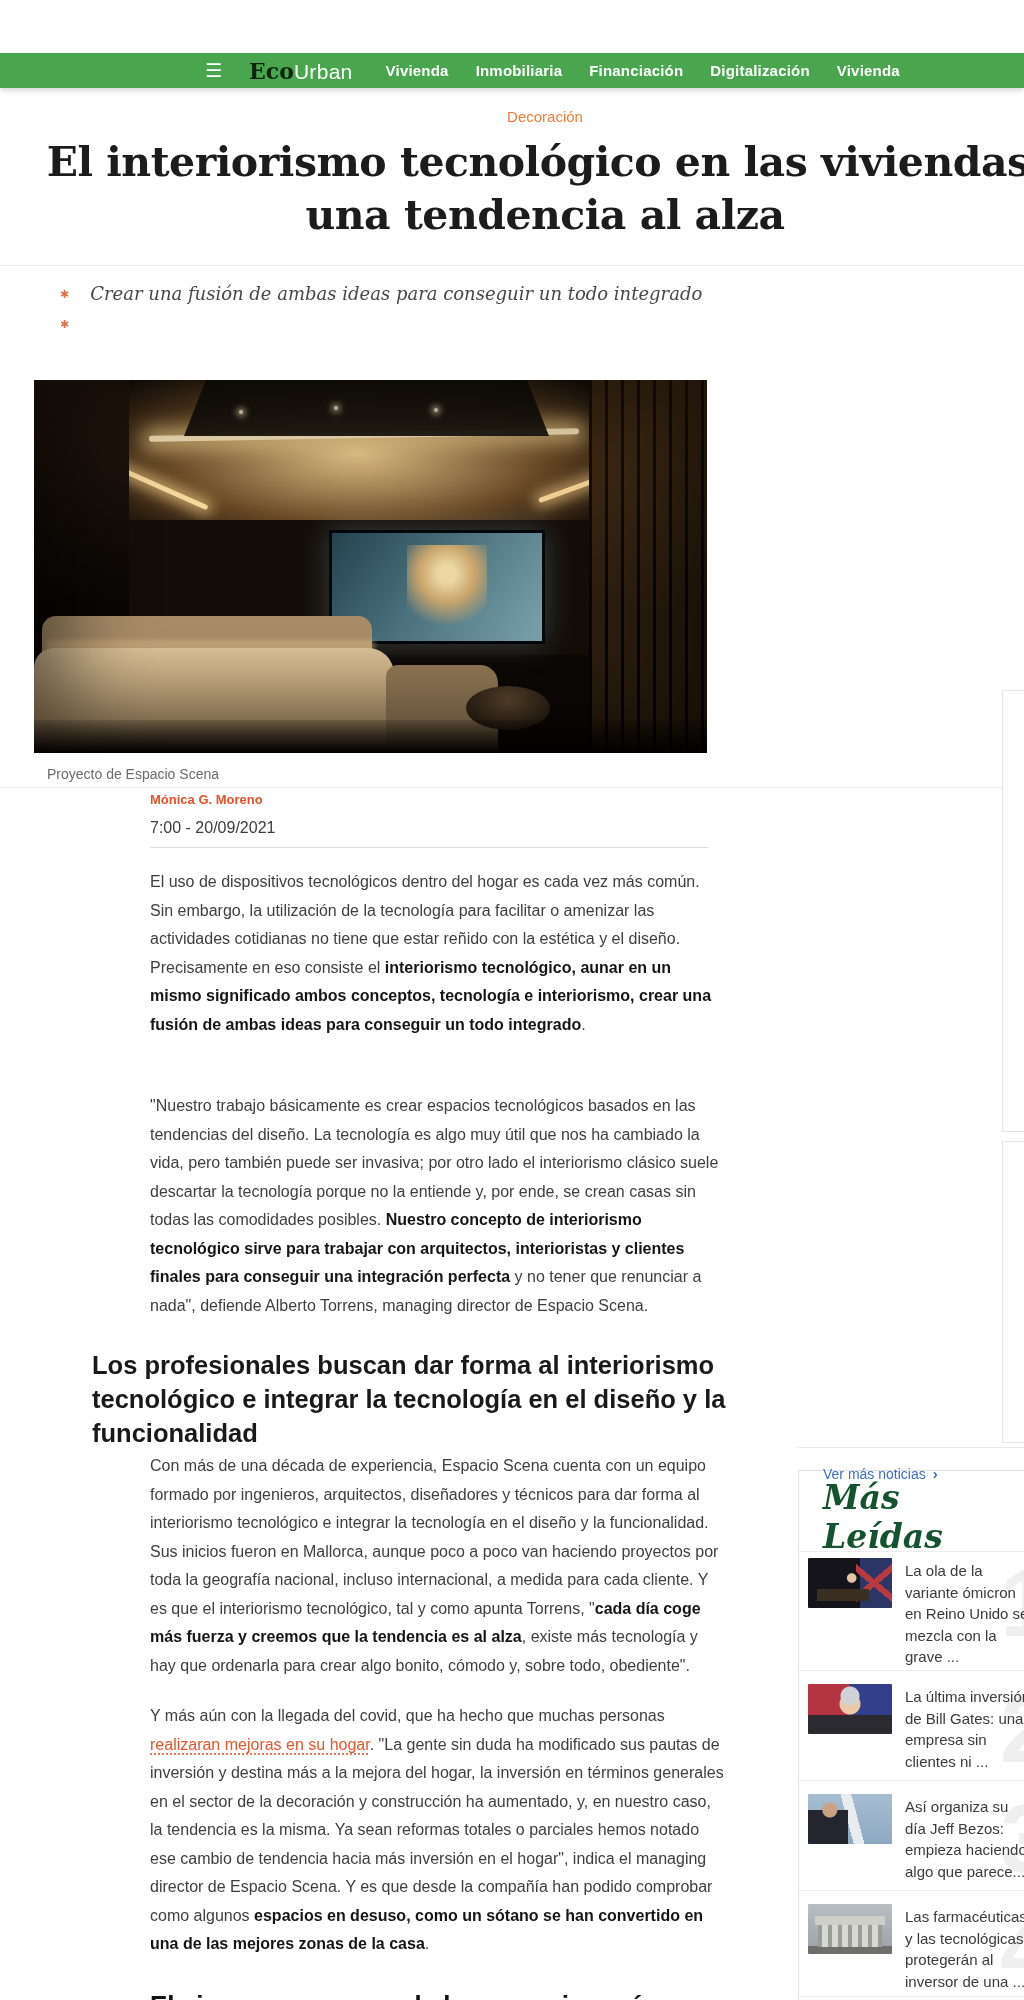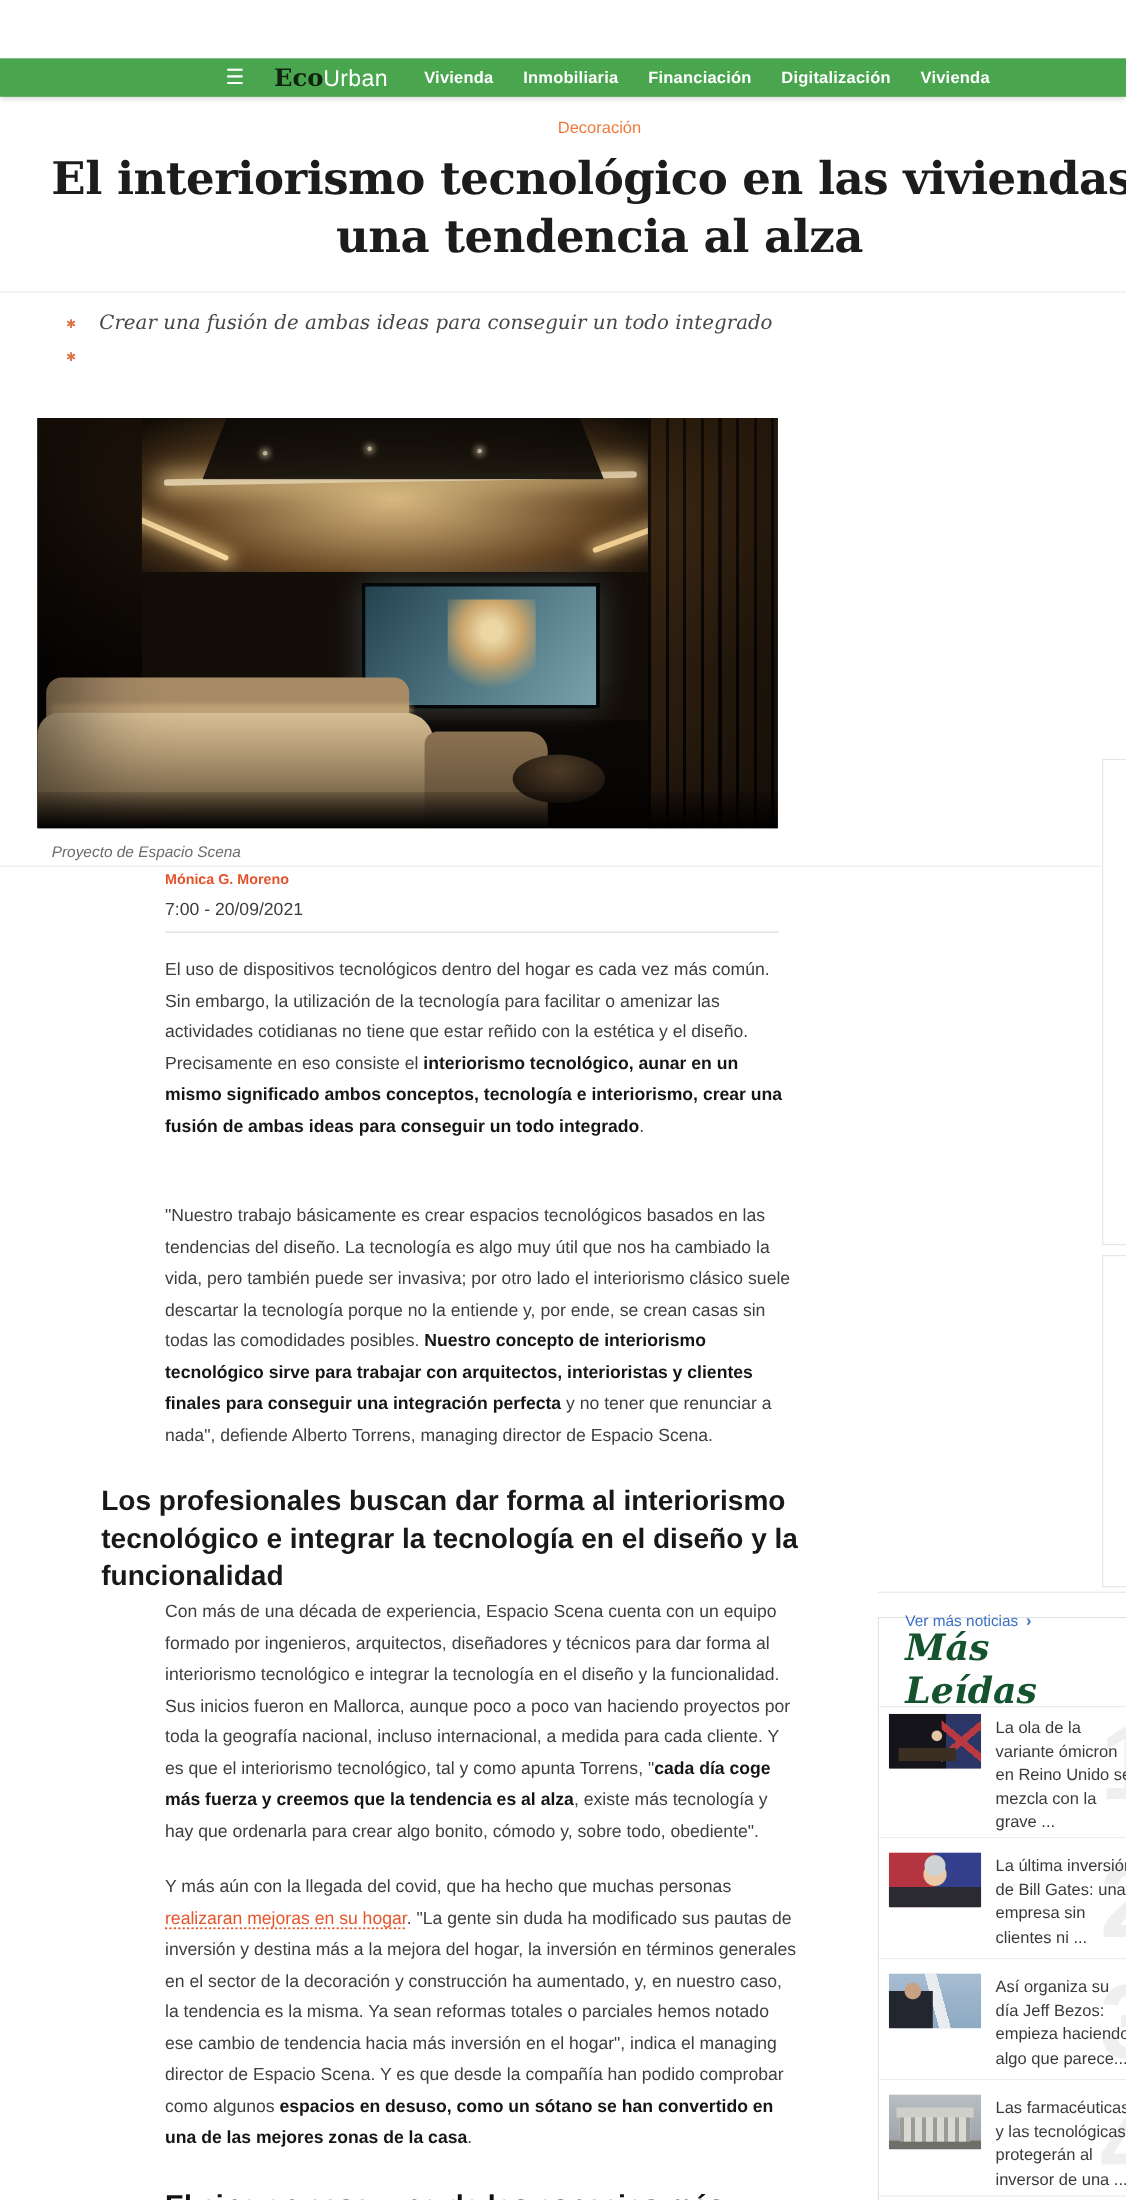--- a/index.html
+++ b/index.html
@@ -62,21 +62,21 @@
   .hx-leftwall{left:0;top:0;width:95px;height:373px;background:linear-gradient(180deg,#271a0e,#090604 60%);}
   .hx-sofa-back{left:8px;top:236px;width:330px;height:58px;background:#a88c68;border-radius:14px;}
   .hx-sofa-hl{left:12px;top:260px;width:330px;height:10px;background:rgba(240,205,150,.35);border-radius:8px;filter:blur(2px);}
   .hx-sofa{left:0;top:268px;width:360px;height:105px;background:linear-gradient(180deg,#d9c096,#9a7e58);border-radius:20px 26px 0 0;}
   .hx-sofa2{left:352px;top:285px;width:112px;height:88px;background:#8f7554;border-radius:12px 18px 0 0;}
   .hx-table{left:432px;top:306px;width:84px;height:44px;border-radius:50%;
      background:radial-gradient(ellipse at 50% 35%,#5c472d,#2a1f14 75%);}
   .hx-floor{left:0;top:340px;width:673px;height:33px;background:linear-gradient(180deg,rgba(5,3,2,.15),#050302);}
   .hx-vignette{left:0;top:0;width:673px;height:373px;box-shadow:inset 0 0 85px 30px rgba(0,0,0,.55);}
 
-  .caption{left:47px;top:766px;font-style:italic;font-size:14px;color:#6b6b6b;}
+  .caption{left:47px;top:766px;font-size:14px;color:#6b6b6b;}
   .author{left:150px;top:792px;font-size:13px;font-weight:700;color:#e4512b;cursor:pointer;}
   .datetime{left:150px;top:819px;font-size:16px;color:#3c3c3c;}
 
   
   .para{left:150px;width:575px;font-size:16px;line-height:28.5px;color:#3e3e3e;}
   .para .b{font-weight:700;color:#151515;}
   .para .lnk{color:#e4552b;text-decoration:underline dotted;text-underline-offset:4px;cursor:pointer;}
   .h2{left:92px;width:680px;font-size:25.5px;line-height:34px;font-weight:700;color:#191919;}
   .next-h{left:150px;top:1988px;width:620px;height:12px;overflow:hidden;
           font-size:26px;line-height:34px;font-weight:700;color:#111;}

